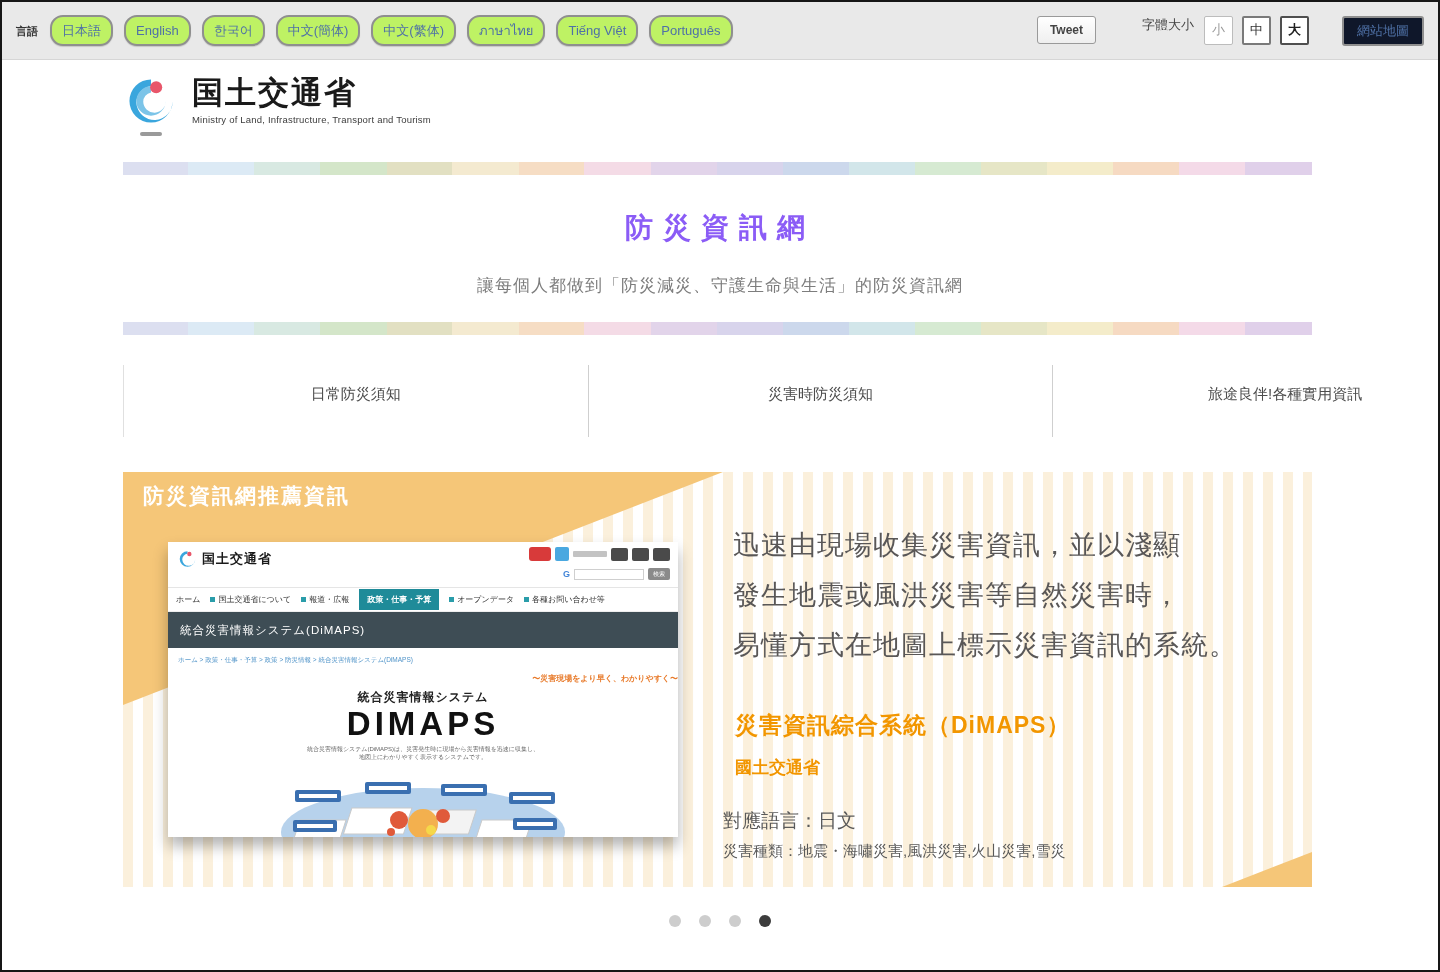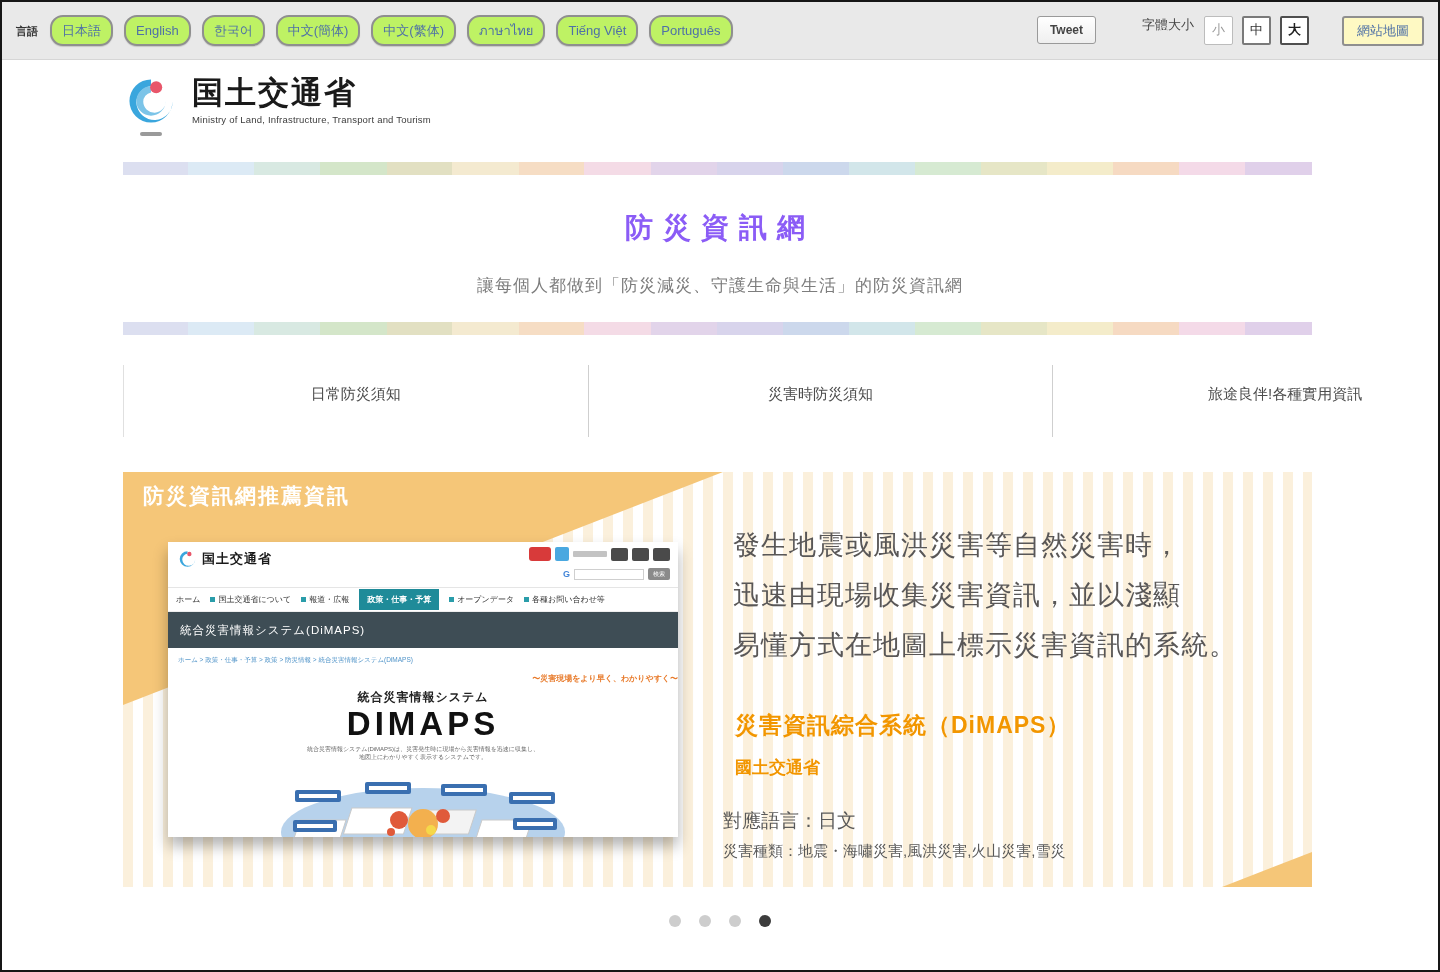--- a/index.html
+++ b/index.html
@@ -11,21 +11,21 @@
   .topbar { position:absolute; left:0; top:0; width:100%; height:58px; background:#e9e9e9; border-bottom:1px solid #d6d6d6; display:flex; align-items:center; padding:0 14px; }
   .lang-label { width:26px; font-size:11px; font-weight:bold; color:#333; line-height:12px; margin-right:8px; }
   .lang-btn { height:31px; background:#bef264; border:2px solid #8f8f8f; border-radius:13px; font-size:13px; color:#4f71a6; padding:0 10px; margin-right:11px; cursor:pointer; box-shadow:0 1px 1px rgba(0,0,0,.15); font-family:inherit; }
   .topbar-right { margin-left:auto; display:flex; align-items:flex-start; }
   .tweet-btn { height:28px; padding:0 12px; background:linear-gradient(#ffffff,#efefef); border:1px solid #9a9a9a; border-radius:3px; font-size:12px; font-weight:bold; color:#444; cursor:pointer; margin-right:46px; font-family:inherit; }
   .fs-label { font-size:13px; color:#444; margin-right:10px; }
   .fs-btn { width:29px; height:29px; background:#fff; font-size:13px; border-radius:2px; margin-right:9px; cursor:pointer; font-family:inherit; }
   .fs-s { border:1px solid #bcbcbc; color:#9a9a9a; }
   .fs-m { border:2px solid #7a7a7a; color:#333; }
   .fs-l { border:2px solid #4f4f4f; color:#222; font-weight:bold; }
-  .sitemap-btn { height:30px; padding:0 13px; background:#fef9c3; border:2px solid #8f8f8f; border-radius:3px; font-size:13px; color:#4f71a6; cursor:pointer; margin-left:24px; font-family:inherit; }
+  .sitemap-btn { height:30px; padding:0 13px; background:#0f172a; border:2px solid #8f8f8f; border-radius:3px; font-size:13px; color:#4f71a6; cursor:pointer; margin-left:24px; font-family:inherit; }
 
   
   .logo-row { position:absolute; left:122px; top:74px; display:flex; align-items:flex-start; cursor:pointer; }
   .logo-mark { width:54px; margin-right:14px; text-align:center; }
   .logo-under { width:22px; height:4px; background:#9a9a9a; border-radius:2px; margin:2px auto 0; }
   .org-jp { font-size:31px; font-weight:bold; color:#1a1a1a; letter-spacing:2px; line-height:34px; }
   .org-en { font-size:9.5px; color:#3c3c3c; letter-spacing:.2px; margin-top:4px; }
 
   
   .rainbow { position:absolute; left:121px; width:1189px; height:13px;
@@ -216,22 +216,22 @@
             <rect x="172" y="8" width="38" height="4"></rect>
               <rect x="240" y="16" width="38" height="4"></rect>
             <rect x="24" y="44" width="36" height="4"></rect>
               <rect x="244" y="42" width="36" height="4"></rect>
           </g>
         </svg>
       </div>
     </div>
 
     <div class="card-desc">
+      <div>迅速由現場收集災害資訊，並以淺顯</div>
       <div>發生地震或風洪災害等自然災害時，</div>
-      <div>迅速由現場收集災害資訊，並以淺顯</div>
       <div>易懂方式在地圖上標示災害資訊的系統。</div>
     </div>
     <div class="card-title-link">災害資訊綜合系統（DiMAPS）</div>
     <div class="card-org-link">國土交通省</div>
     <div class="card-meta1">對應語言：日文</div>
     <div class="card-meta2">災害種類：地震・海嘯災害,風洪災害,火山災害,雪災</div>
   </div>
 
   <div class="dots">
     <div class="dot"></div>

